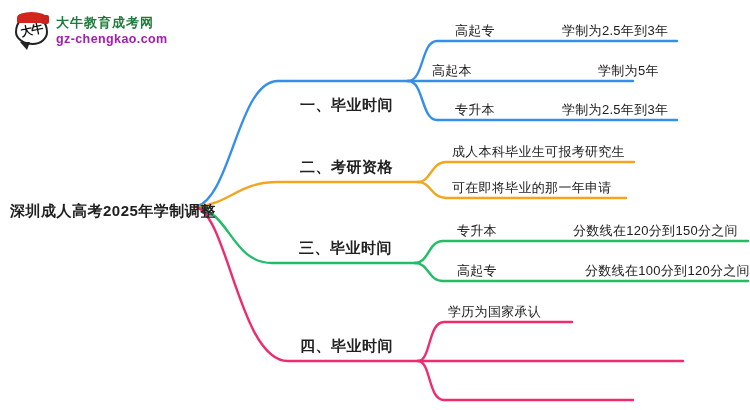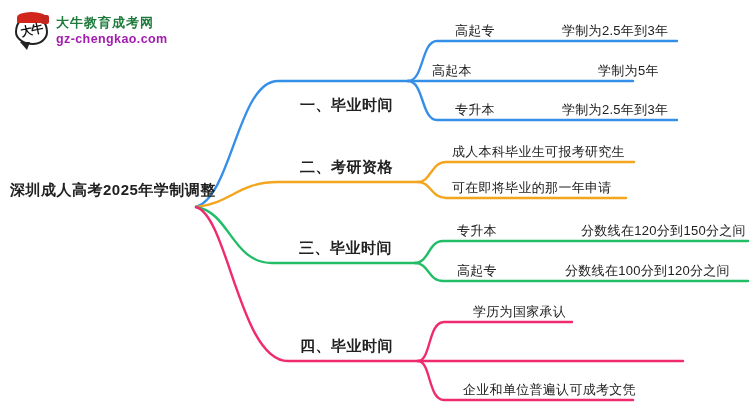--- a/index.html
+++ b/index.html
@@ -62,37 +62,36 @@
       <div class="logo-seal"></div>
       <div class="logo-chars">大牛</div>
       <div class="logo-tail"></div>
     </div>
     <div>
       <div class="logo-title">大牛教育成考网</div>
       <div class="logo-domain">gz-chengkao.com</div>
     </div>
   </div>
 
-  <div class="abs root-label" style="left:10px;top:181px;">深圳成人高考2025年学制调整</div>
+  <div class="abs root-label" style="left:10px;top:202px;">深圳成人高考2025年学制调整</div>
 
   <div class="abs branch-label" style="left:300px;top:57px;margin-top:39px;">一、毕业时间</div>
   <div class="abs child-text" style="left:455px;top:22px;">高起专</div>
   <div class="abs child-text" style="left:562px;top:22px;">学制为2.5年到3年</div>
   <div class="abs child-text" style="left:432px;top:62px;">高起本</div>
   <div class="abs child-text" style="left:562px;top:62px;margin-left:36px;">学制为5年</div>
   <div class="abs child-text" style="left:455px;top:101px;">专升本</div>
   <div class="abs child-text" style="left:562px;top:101px;">学制为2.5年到3年</div>
 
   <div class="abs branch-label" style="left:300px;top:158px;">二、考研资格</div>
   <div class="abs child-text" style="left:452px;top:143px;">成人本科毕业生可报考研究生</div>
   <div class="abs child-text" style="left:452px;top:179px;">可在即将毕业的那一年申请</div>
 
   <div class="abs branch-label" style="left:299px;top:239px;">三、毕业时间</div>
   <div class="abs child-text" style="left:457px;top:222px;">专升本</div>
-  <div class="abs child-text" style="left:573px;top:222px;margin-left:8px;">分数线在120分到150分之间</div>
+  <div class="abs child-text" style="left:573px;top:222px;">分数线在120分到150分之间</div>
   <div class="abs child-text" style="left:457px;top:262px;">高起专</div>
-  <div class="abs child-text" style="left:565px;top:262px;">分数线在100分到120分之间</div>
+  <div class="abs child-text" style="left:585px;top:262px;">分数线在100分到120分之间</div>
 
   <div class="abs branch-label" style="left:300px;top:337px;">四、毕业时间</div>
-  <div class="abs child-text" style="left:473px;top:303px;">学历为国家承认</div>
-  <div class="abs child-text" style="left:463px;top:381px;">企业和单位普遍认可成考文凭</div>
+  <div class="abs child-text" style="left:448px;top:303px;">学历为国家承认</div>
 
 </div>
 
 </body></html>

